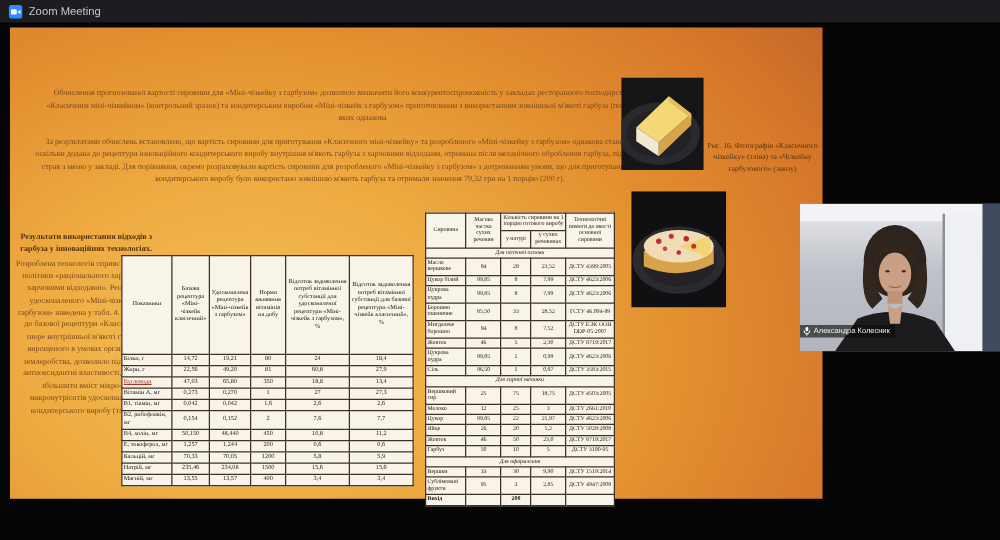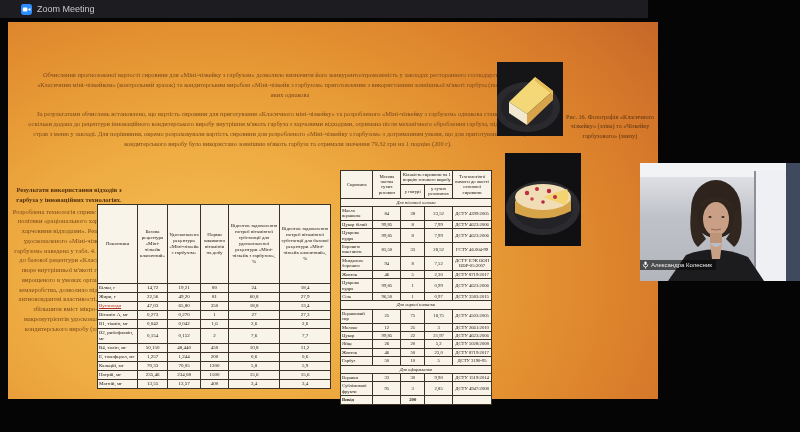--- a/index.html
+++ b/index.html
@@ -1,20 +1,20 @@
 <!DOCTYPE html>
 <html><head>
 <meta charset="utf-8">
 <style>
   html,body{margin:0;padding:0;background:#000;}
   #stage{position:relative;width:800px;height:432px;background:#050505;overflow:hidden;
          font-family:"Liberation Serif", serif;}
   
-  .titlebar{position:absolute;left:0;top:0;width:648px;height:18px;background:#1d1d21;
-            display:flex;align-items:center;gap:5px;padding-left:21px;box-sizing:border-box;
+  .titlebar{position:absolute;left:0;top:0;width:800px;height:18px;background:#1d1d21;
+            display:flex;align-items:center;gap:5px;padding-left:7px;box-sizing:border-box;
             font-family:"Liberation Sans", sans-serif;font-size:9px;color:#c8c8cb;}
   
   .slide{position:absolute;left:8px;top:22px;width:650px;height:377px;
          background:
            radial-gradient(95% 120% at 30% 68%, #f5c15a 0%, #eeab41 30%, #e39030 55%, #d6782a 78%, #bd6028 100%);}
   .slide-par{position:absolute;color:#7b4a1c;text-align:center;line-height:1.55;font-size:6.4px;}
   #para1{left:28px;top:48px;width:508px;}
   #para2{left:20px;top:87px;width:520px;}
   .sidebar-block{position:absolute;left:4px;top:163px;width:114px;text-align:center;
                  font-size:6.5px;line-height:1.5;color:#6e4218;}

